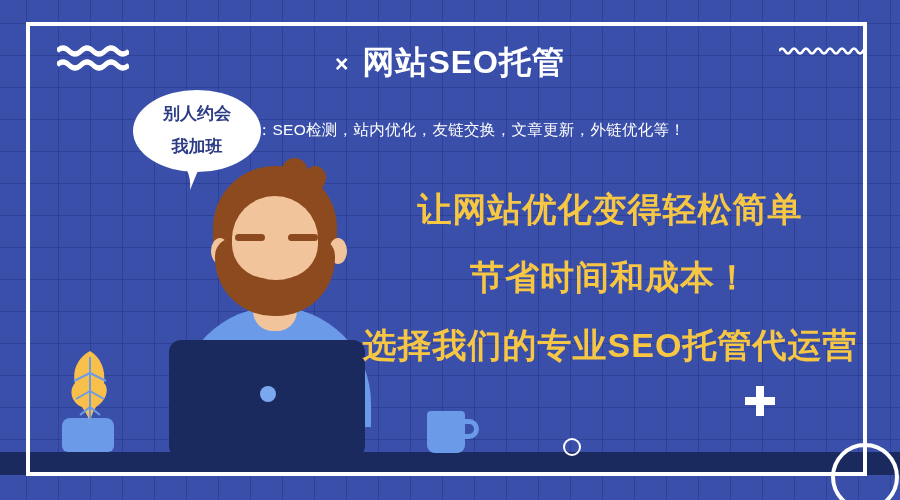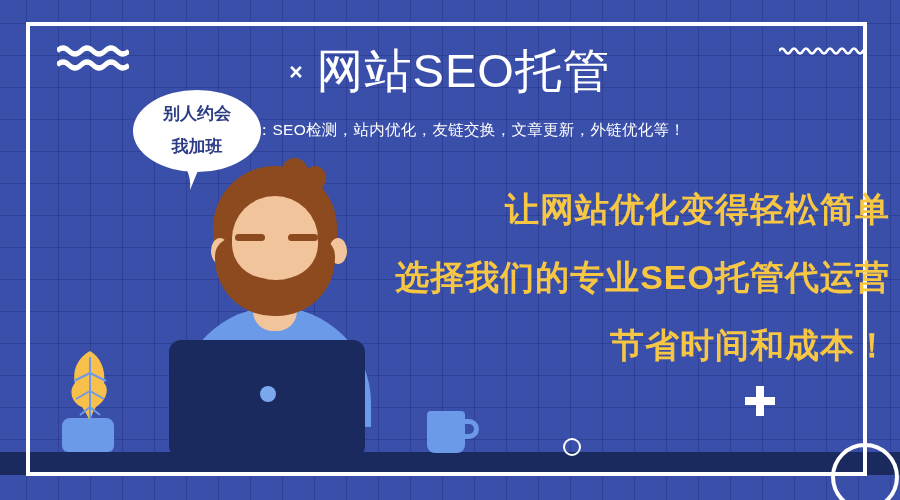--- a/index.html
+++ b/index.html
@@ -30,27 +30,27 @@
   .plus::after{left:0;top:11px;width:30px;height:8px;}
   .dot-circle{position:absolute;left:563px;top:438px;width:18px;height:18px;
               border:2px solid #ffffff;border-radius:50%;box-sizing:border-box;}
   .big-circle{position:absolute;left:831px;top:443px;width:68px;height:68px;
               border:4px solid #ffffff;border-radius:50%;box-sizing:border-box;}
 
   
   .title-row{position:absolute;left:0;top:46px;width:900px;text-align:center;
              display:flex;align-items:center;justify-content:center;gap:14px;}
   .title-x{color:#ffffff;font-size:23px;font-weight:700;line-height:1;transform:translateY(2px);}
-  .title{color:#ffffff;font-size:47px;font-weight:400;letter-spacing:1px;line-height:1.05;}
+  .title{color:#ffffff;font-size:32px;font-weight:700;letter-spacing:1px;line-height:1.05;}
   .subtitle{position:absolute;left:13px;top:120px;width:900px;text-align:center;
             color:#ffffff;font-size:15.5px;letter-spacing:.3px;}
 
   .lines{position:absolute;left:330px;top:192px;width:560px;text-align:center;}
   .line{color:#f7c744;font-size:34px;font-weight:700;letter-spacing:1px;
-        line-height:1;margin-bottom:34px;text-align:right;}
+        line-height:1;margin-bottom:34px;}
   .line:last-child{margin-bottom:0;}
 
   
   .desk{position:absolute;left:0;top:452px;width:900px;height:23px;background:#1b2a5e;}
 
   
   .person{position:absolute;left:0;top:0;width:900px;height:500px;}
   .shirt{position:absolute;left:179px;top:307px;width:192px;height:120px;
          background:#6b9ae8;border-radius:96px 96px 0 0;}
   .neck{position:absolute;left:253px;top:283px;width:44px;height:48px;
@@ -162,17 +162,17 @@
   <div class="big-circle"></div>
 
   <div class="title-row">
     <span class="title-x">×</span>
     <span class="title">网站SEO托管</span>
   </div>
   <div class="subtitle">含：SEO检测，站内优化，友链交换，文章更新，外链优化等！</div>
 
   <div class="lines">
     <div class="line">让网站优化变得轻松简单</div>
+    <div class="line">节省时间和成本！</div>
     <div class="line">选择我们的专业SEO托管代运营</div>
-    <div class="line">节省时间和成本！</div>
   </div>
 
 </div>
 
 </body></html>

